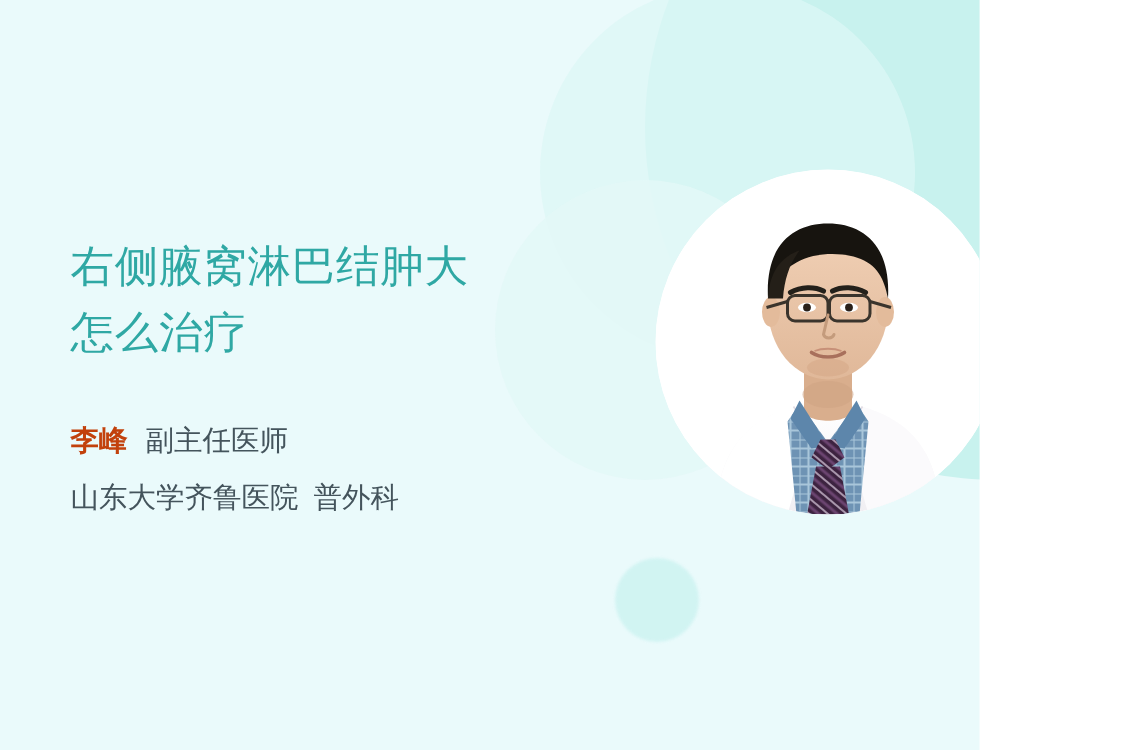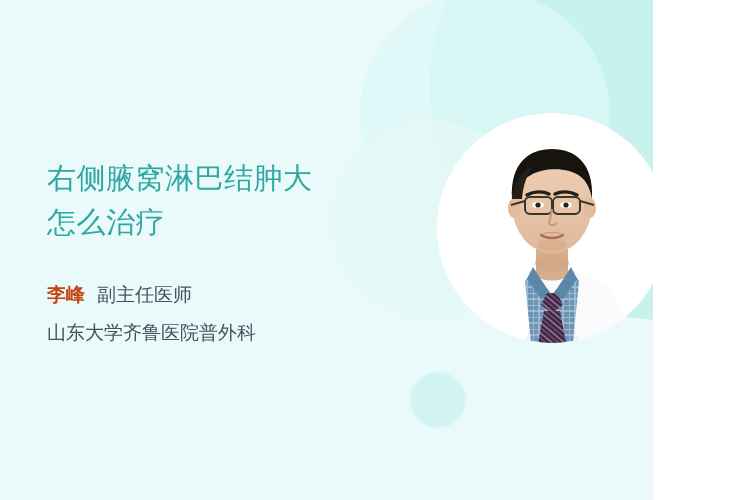--- a/index.html
+++ b/index.html
@@ -110,20 +110,21 @@
     color: #44545c;
   }
   #affiliation-line {
     margin-top: 8px;
     font-size: 19px;
     line-height: 30px;
     color: #44545c;
     white-space: nowrap;
   }
   #department {
+    margin-left: 10px;
   }
 </style>
 </head>
 <body>
 
 <div id="card">
 
   <div class="blob" id="blob-mint-large"></div>
   <div class="blob" id="blob-pale-mid"></div>
   <div class="blob" id="blob-pale-lower"></div>

